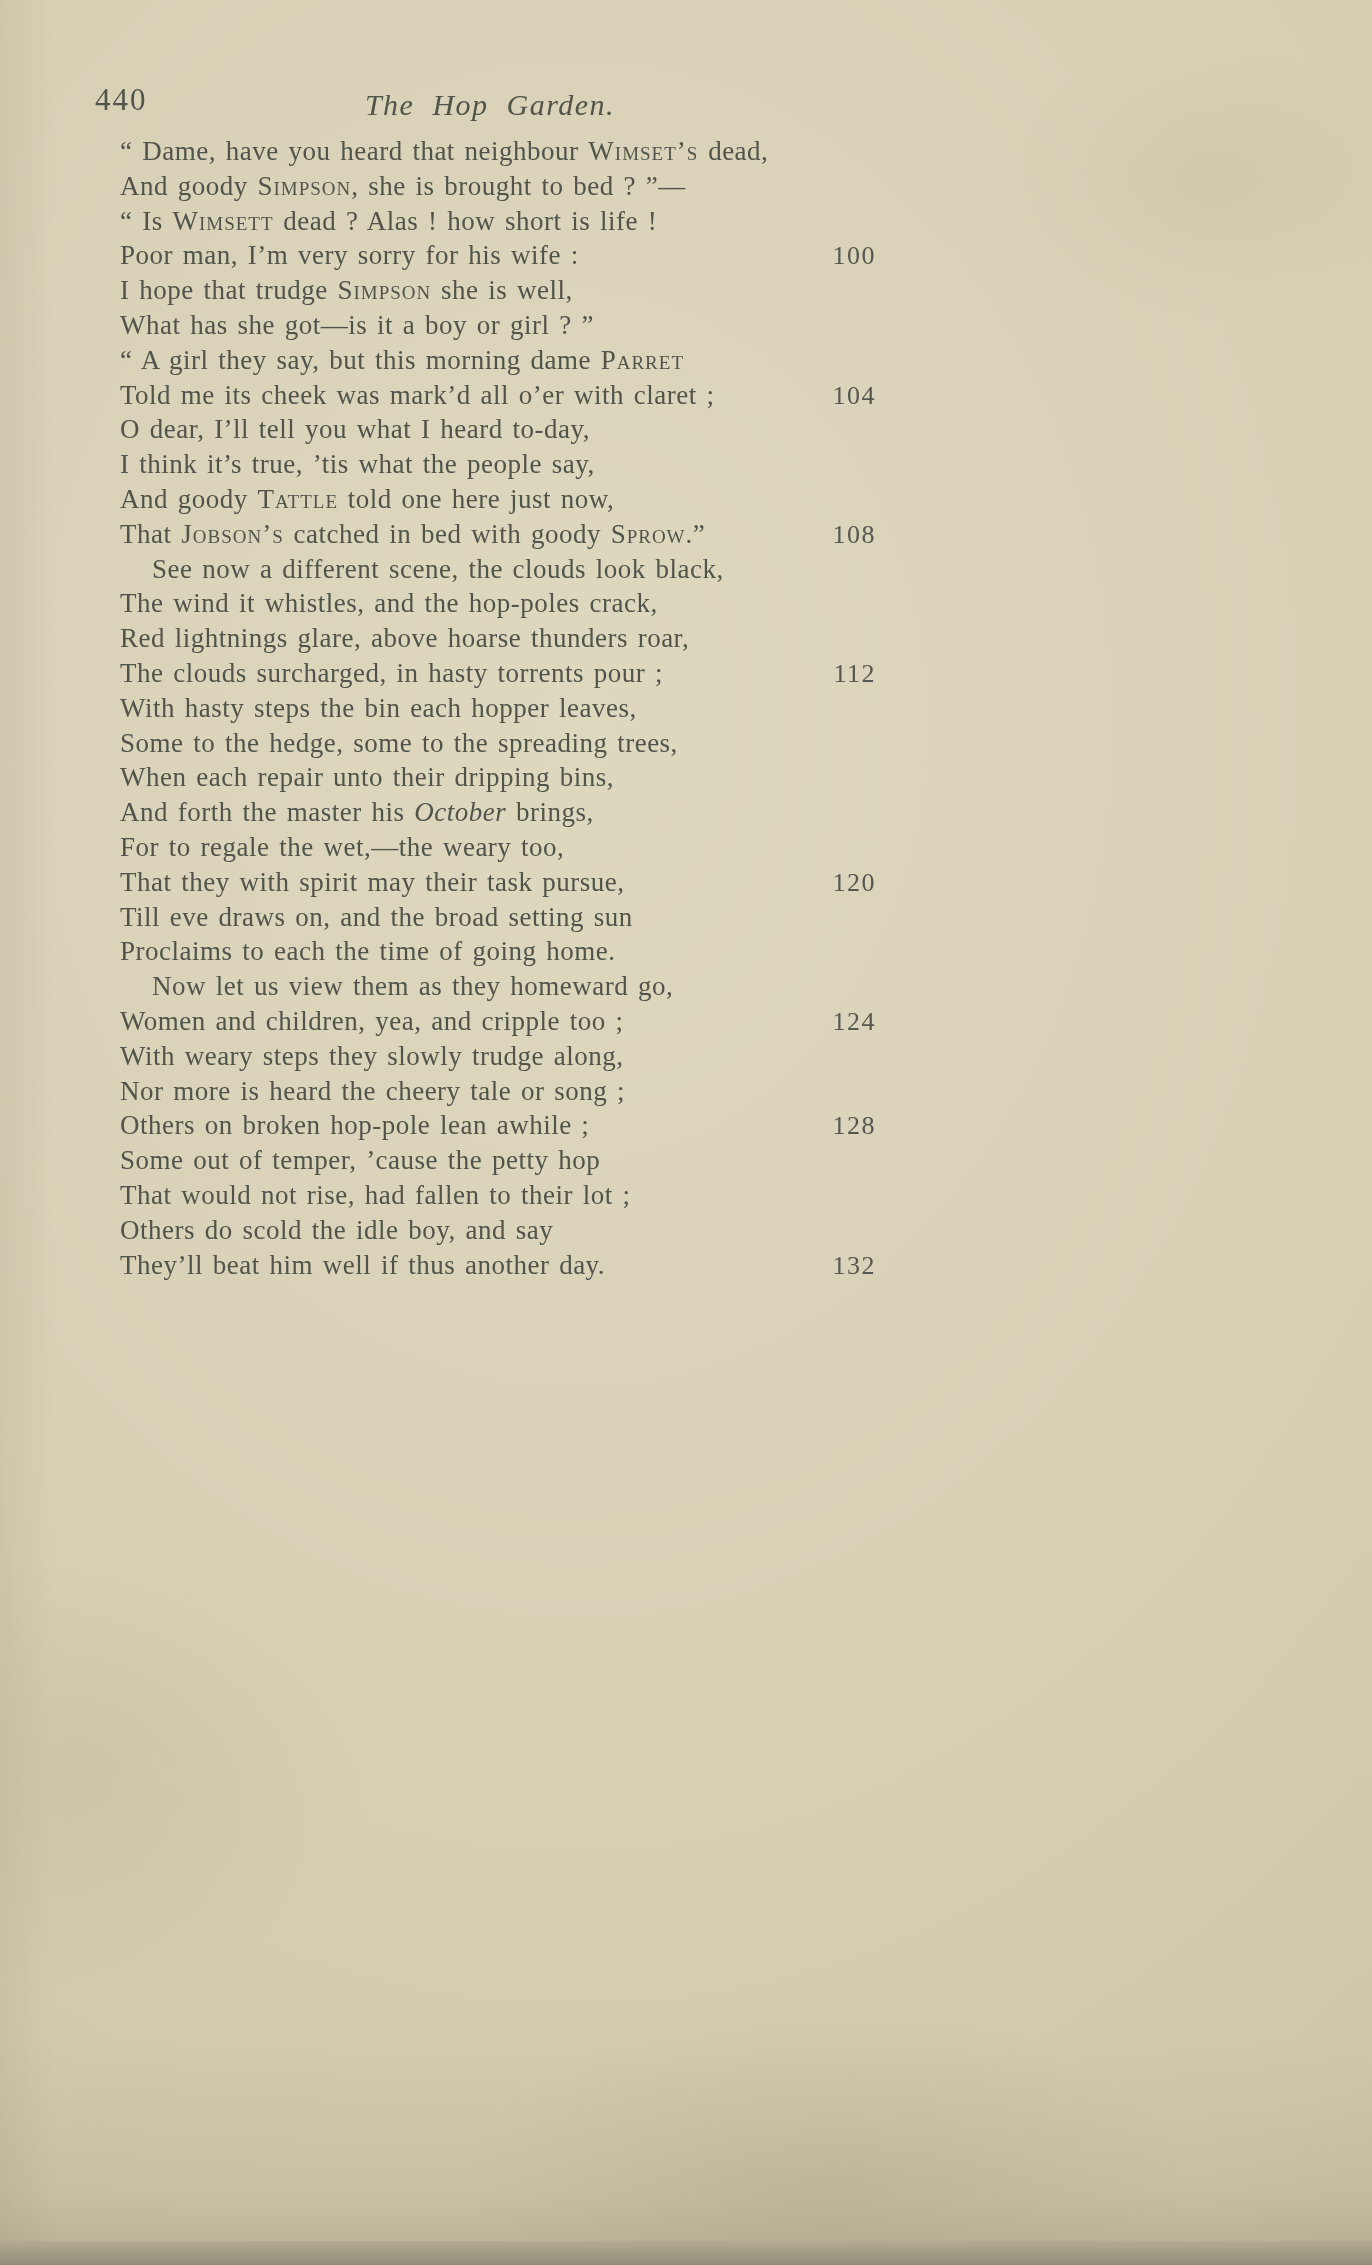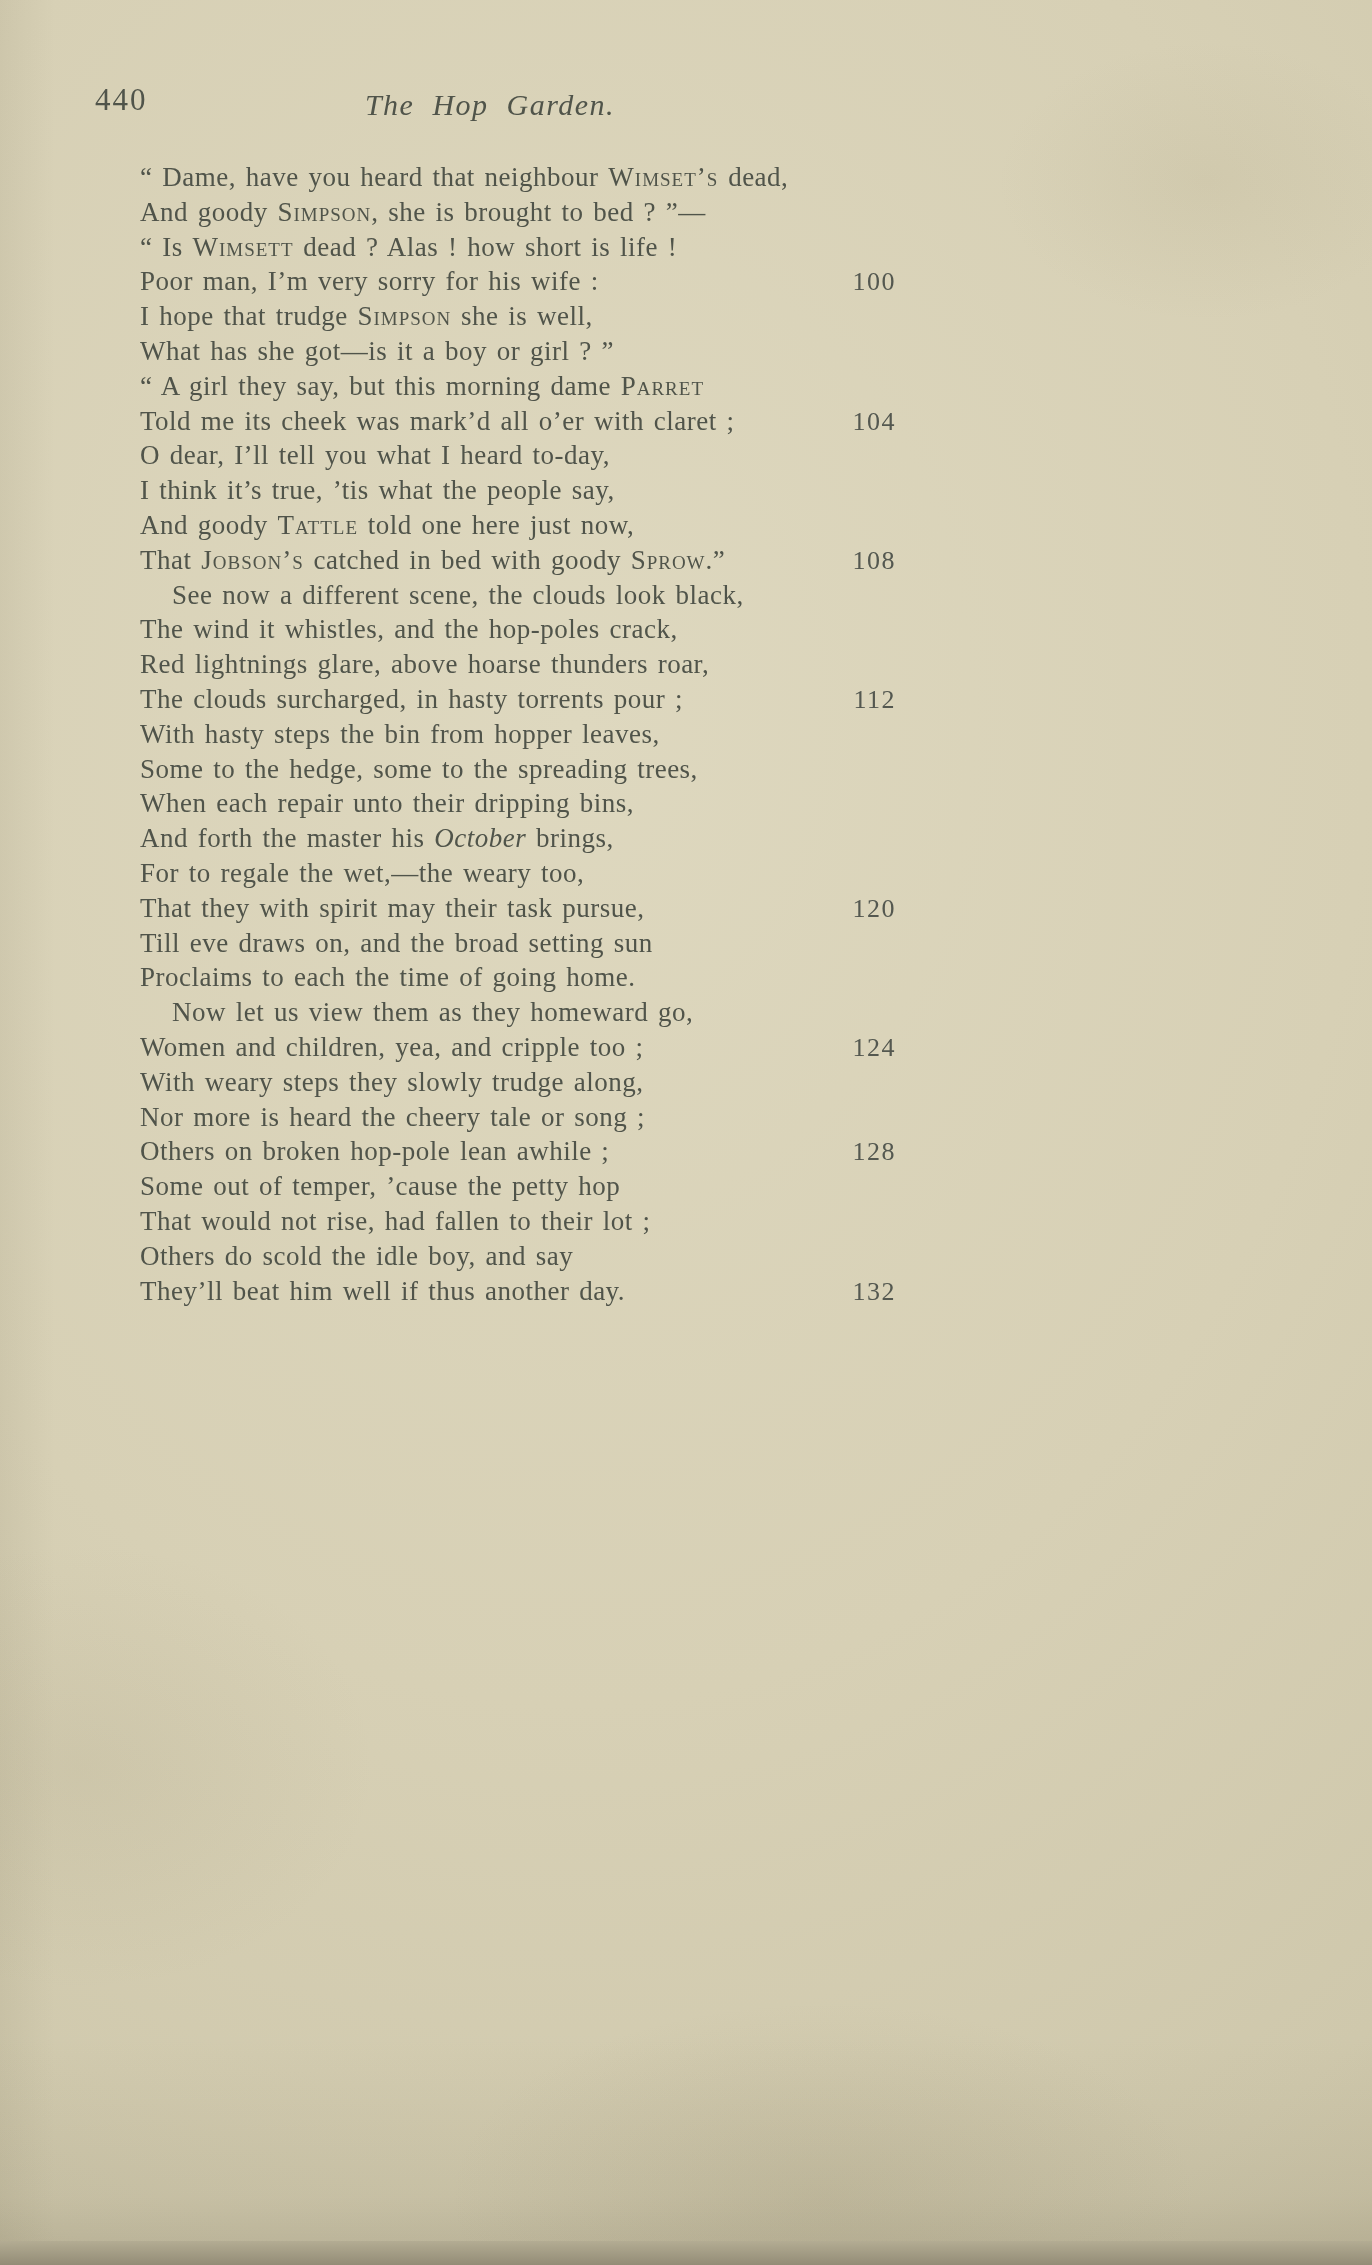--- a/index.html
+++ b/index.html
@@ -70,23 +70,22 @@
     font-style: italic;
     font-size: 30px;
     letter-spacing: 1.5px;
     word-spacing: 9px;
     margin-top: 8px;
   }
 
   .poem {
     position: absolute;
     left: 25px;   
-    top: 84px;    
+    top: 58px;    
     width: 756px;
-    margin-left: 20px;
   }
   .poem-line {
     display: flex;
     align-items: baseline;
     height: 34.8px;
     font-size: 27px;
     letter-spacing: 0.5px;
     word-spacing: 2.5px;
     white-space: nowrap;
   }
@@ -183,21 +182,21 @@
         </div>
         <div class="poem-line">
           <span class="line-text"><span>Red lightnings glare, above hoarse thunders roar,</span></span>
           <span class="line-num"></span>
         </div>
         <div class="poem-line">
           <span class="line-text"><span>The clouds surcharged, in hasty torrents pour ;</span></span>
           <span class="line-num">112</span>
         </div>
         <div class="poem-line">
-          <span class="line-text"><span>With hasty steps the bin from hopper leaves,</span></span>
+          <span class="line-text"><span>With hasty steps the bin each hopper leaves,</span></span>
           <span class="line-num"></span>
         </div>
         <div class="poem-line">
           <span class="line-text"><span>Some to the hedge, some to the spreading trees,</span></span>
           <span class="line-num"></span>
         </div>
         <div class="poem-line">
           <span class="line-text"><span>When each repair unto their dripping bins,</span></span>
           <span class="line-num"></span>
         </div>

